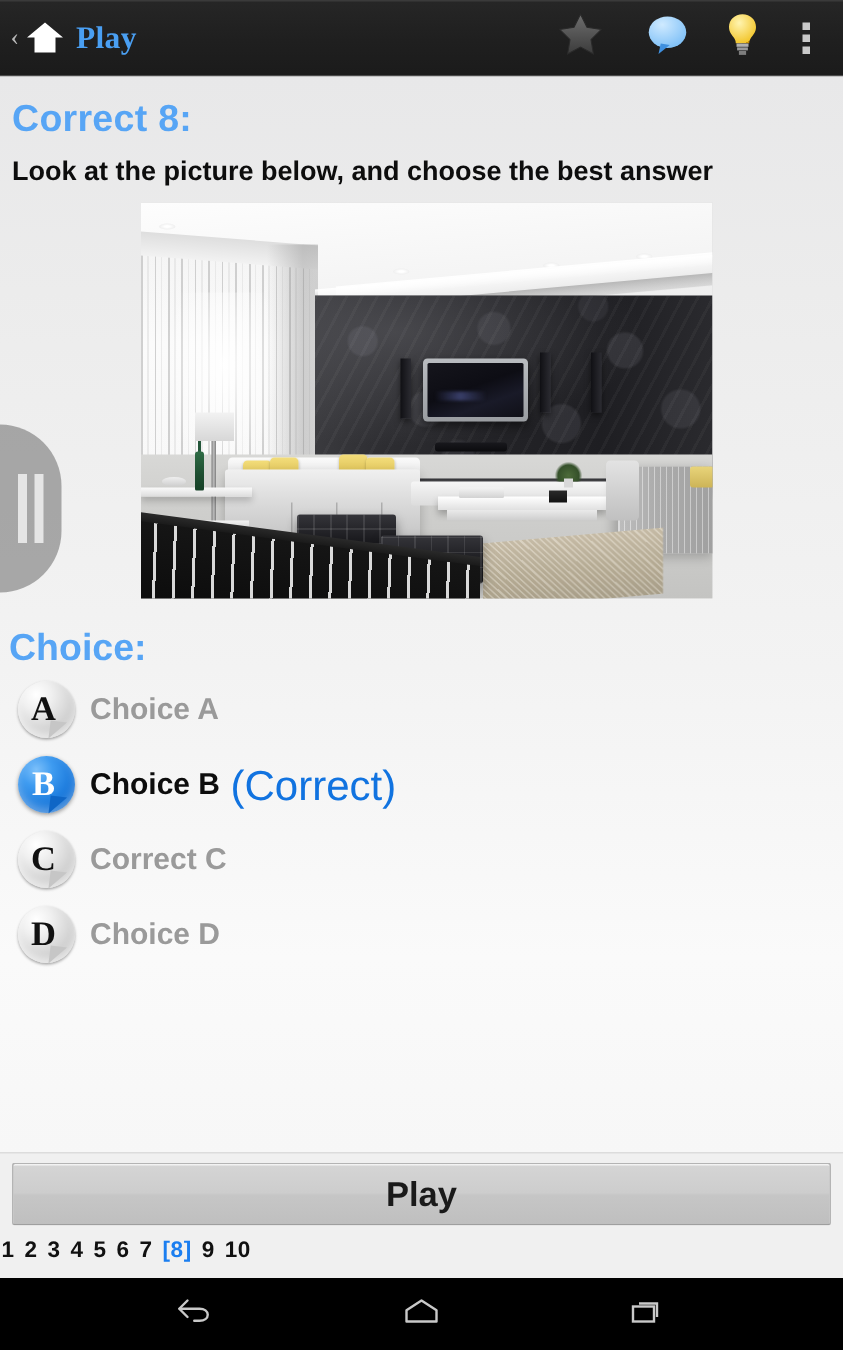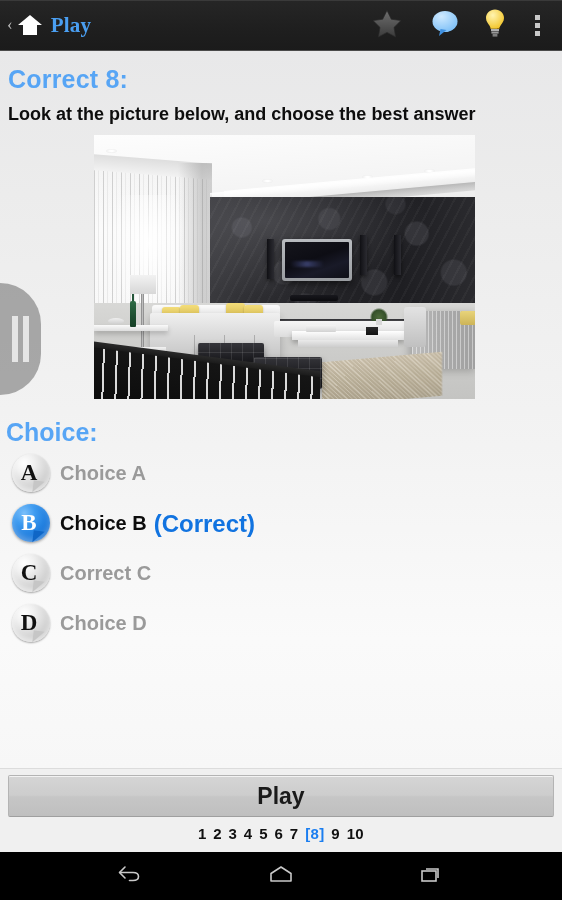--- a/index.html
+++ b/index.html
@@ -376,21 +376,21 @@
     display: flex; align-items: center; justify-content: center;
     font-family: "Liberation Serif", serif;
     font-size: 23px; font-weight: bold; color: #111;
     padding-right: 4px; box-sizing: border-box;
   }
   .bubble.sel .ltr { color: #ffffff; }
   .choice-label {
     font-size: 20px; font-weight: bold; color: #9a9a9a;
   }
   .choice-row.correct .choice-label { color: #0d0d0d; }
-  .correct-tag { color: #1173e0; font-weight: bold; font-size: 24px; margin-left: 7px; }
+  .correct-tag { color: #1173e0; font-weight: normal; font-size: 28px; margin-left: 7px; }
 
   
   .drawer-handle {
     position: absolute; left: 0; width: 41px; height: 112px;
     border-radius: 0 60px 60px 0;
     background: rgba(105,105,105,.55);
     display: flex; align-items: center; justify-content: center;
     gap: 5px;
   }
   .drawer-handle i {
@@ -409,21 +409,21 @@
     height: 40px;
     background: linear-gradient(180deg,#d5d5d5 0%,#cdcdcd 48%,#c6c6c6 52%,#bfbfbf 100%);
     border: 1px solid #b4b4b4;
     border-bottom-color: #9f9f9f;
     border-radius: 2px;
     display: flex; align-items: center; justify-content: center;
     font-size: 23px; font-weight: bold; color: #1a1a1a;
     box-shadow: 0 1px 0 rgba(255,255,255,.7) inset;
   }
   .pager {
-    text-align: center; padding: 8px 0 6px 0;
+    padding: 8px 0 6px 0;
     font-size: 15px; font-weight: bold; color: #111;
     letter-spacing: .4px;
   }
   .pager span { margin: 0 1px; }
   .pager .cur { color: #1b7ef0; }
 
   
   .navbar {
     height: 48px; min-height: 48px; background: #000;
     display: flex; align-items: center; justify-content: space-around;

